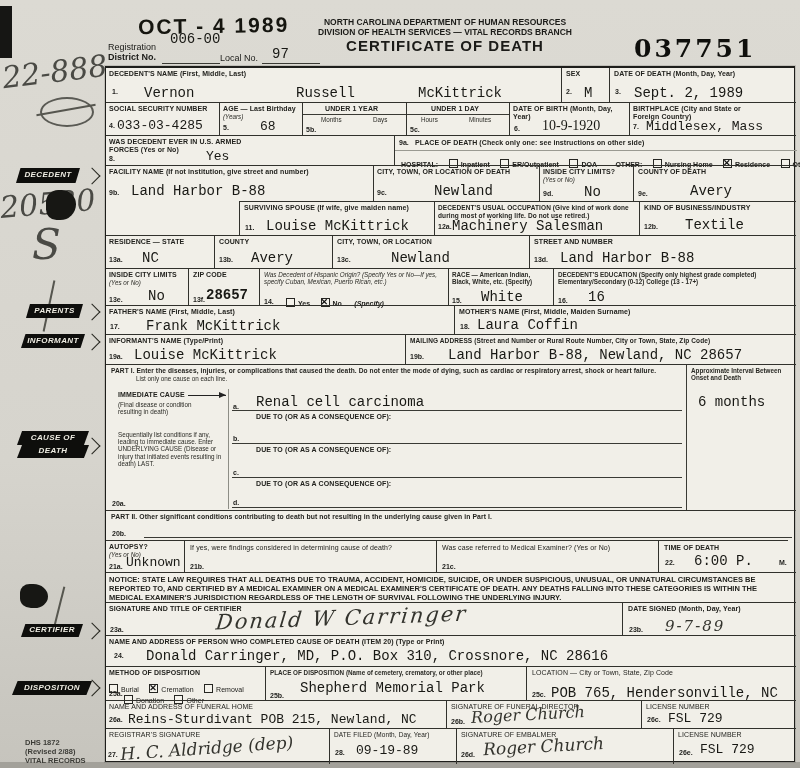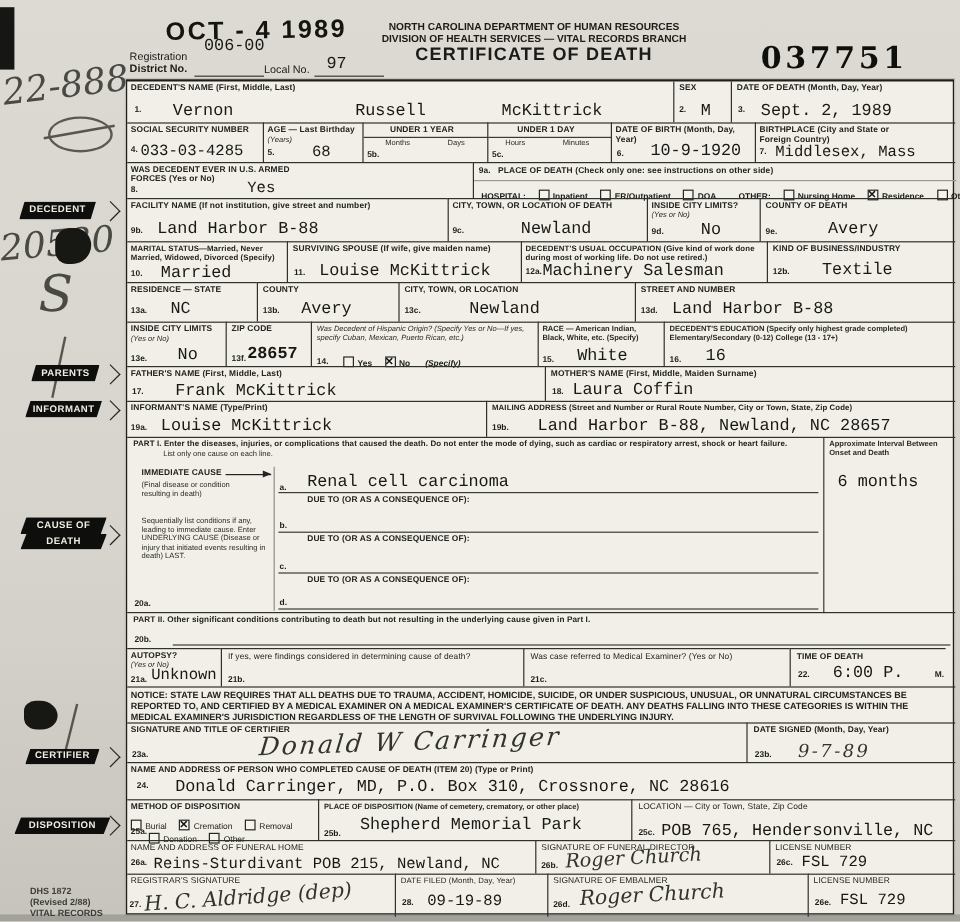--- a/index.html
+++ b/index.html
@@ -24,21 +24,21 @@
   .tv14{font-size:14px;}
   .sig{position:absolute;font-family:"DejaVu Serif",serif;font-style:italic;color:#33332d;white-space:nowrap;}
   .hl{position:absolute;border-top:1px solid #3a3a34;}
   .vl{position:absolute;border-left:1px solid #3a3a34;}
   .cb{display:inline-block;width:7px;height:7px;border:1px solid #262622;background:#f5f3ec;
       vertical-align:-1px;margin:0 3px 0 6px;position:relative;}
   .cb.x::after{content:"\2715";position:absolute;left:-1px;top:-2.5px;font-size:9px;font-weight:bold;color:#111;}
   .cbt{font-size:7px;font-weight:bold;}
   .mlabel{position:absolute;background:#0e0e0c;color:#efede3;font-weight:bold;font-size:8px;
           display:flex;align-items:center;justify-content:center;text-align:center;line-height:1.1;
-          letter-spacing:.4px;clip-path:polygon(7% 0,100% 0,93% 100%,0 100%);}
+          letter-spacing:.4px;clip-path:polygon(7% 0,100% 0,93% 100%,0 100%);font-style:italic;}
   .chev{position:absolute;width:11px;height:11px;border-top:1.6px solid #26261f;border-right:1.6px solid #26261f;transform:rotate(45deg);}
   .hand{position:absolute;font-family:"DejaVu Serif",serif;font-style:italic;color:#4a4a45;white-space:nowrap;}
   .stamp-date{position:absolute;left:138px;top:14px;font-size:21px;font-weight:bold;letter-spacing:2px;color:#15150f;transform:rotate(-1deg);}
   .stamp-num{position:absolute;left:634px;top:34px;font-family:"DejaVu Serif",serif;font-size:25px;font-weight:bold;letter-spacing:3px;color:#0f0f0c;}
   .hdr{position:absolute;text-align:center;}
   .arrow{position:absolute;width:38px;height:0;border-top:1.6px solid #222;}
   .arrow::after{content:"";position:absolute;right:-3px;top:-4.2px;border:3.6px solid transparent;border-left:7px solid #222;}
   .blob{position:absolute;background:#171714;}
   .oval{position:absolute;border:2px solid #5a5a54;border-radius:50%;}
   .slash{position:absolute;background:#56564f;}
@@ -134,21 +134,21 @@
     <div class="cell bl bt" style="left:300px;top:34px;width:103px;height:33px;">
       <span class="lb" style="left:24px;top:2px;">UNDER 1 DAY</span>
       <span class="hl" style="left:0;top:11px;width:103px;"></span>
       <span class="lbs" style="left:14px;top:13px;">Hours</span>
       <span class="lbs" style="left:62px;top:13px;">Minutes</span>
       <span class="num" style="left:3px;top:23px;">5c.</span>
     </div>
     <div class="cell bl bt" style="left:403px;top:34px;width:120px;height:33px;">
       <span class="lb lbw" style="left:3px;top:2px;width:112px;">DATE OF BIRTH (Month, Day, Year)</span>
       <span class="num" style="left:4px;top:22px;">6.</span>
-      <span class="tv tv14" style="left:32px;top:15px;">10-9-1920</span>
+      <span class="tv tv14" style="left:32px;top:15px;font-family:Liberation Serif, serif;">10-9-1920</span>
     </div>
     <div class="cell bl bt" style="left:523px;top:34px;width:167px;height:33px;">
       <span class="lb lbw" style="left:3px;top:2px;width:120px;">BIRTHPLACE (City and State or Foreign Country)</span>
       <span class="num" style="left:3px;top:20px;">7.</span>
       <span class="tv" style="left:16px;top:16px;">Middlesex, Mass</span>
     </div>
 
     <div class="cell bt" style="left:0;top:67px;width:288px;height:30px;">
       <span class="lb lbw" style="left:3px;top:2px;width:160px;">WAS DECEDENT EVER IN U.S. ARMED FORCES (Yes or No)</span>
       <span class="num" style="left:3px;top:19px;">8.</span>
@@ -185,25 +185,20 @@
       <span class="lbs" style="left:3px;top:10px;font-style:italic;">(Yes or No)</span>
       <span class="num" style="left:3px;top:24px;">9d.</span>
       <span class="tv tv14" style="left:44px;top:18px;">No</span>
     </div>
     <div class="cell bl bt" style="left:527px;top:97px;width:163px;height:36px;">
       <span class="lb" style="left:4px;top:2px;">COUNTY OF DEATH</span>
       <span class="num" style="left:4px;top:24px;">9e.</span>
       <span class="tv tv14" style="left:56px;top:17px;">Avery</span>
     </div>
 
-    <div class="cell bt" style="left:0;top:133px;width:133px;height:34px;">
-      <span class="lb lbw" style="left:3px;top:2px;width:126px;font-size:6.5px;">MARITAL STATUS—Married, Never Married, Widowed, Divorced (Specify)</span>
-      <span class="num" style="left:3px;top:23px;">10.</span>
-      <span class="tv tv14" style="left:28px;top:18px;">Married</span>
-    </div>
     <div class="cell bl bt" style="left:133px;top:133px;width:195px;height:34px;">
       <span class="lb lbw" style="left:4px;top:2px;width:185px;">SURVIVING SPOUSE (If wife, give maiden name)</span>
       <span class="num" style="left:5px;top:22px;">11.</span>
       <span class="tv tv14" style="left:26px;top:16px;">Louise McKittrick</span>
     </div>
     <div class="cell bl bt" style="left:328px;top:133px;width:205px;height:34px;">
       <span class="lb lbw" style="left:3px;top:2px;width:198px;font-size:6.5px;">DECEDENT'S USUAL OCCUPATION (Give kind of work done during most of working life. Do not use retired.)</span>
       <span class="num" style="left:3px;top:21px;">12a.</span>
       <span class="tv tv14" style="left:17px;top:16px;">Machinery Salesman</span>
     </div>

